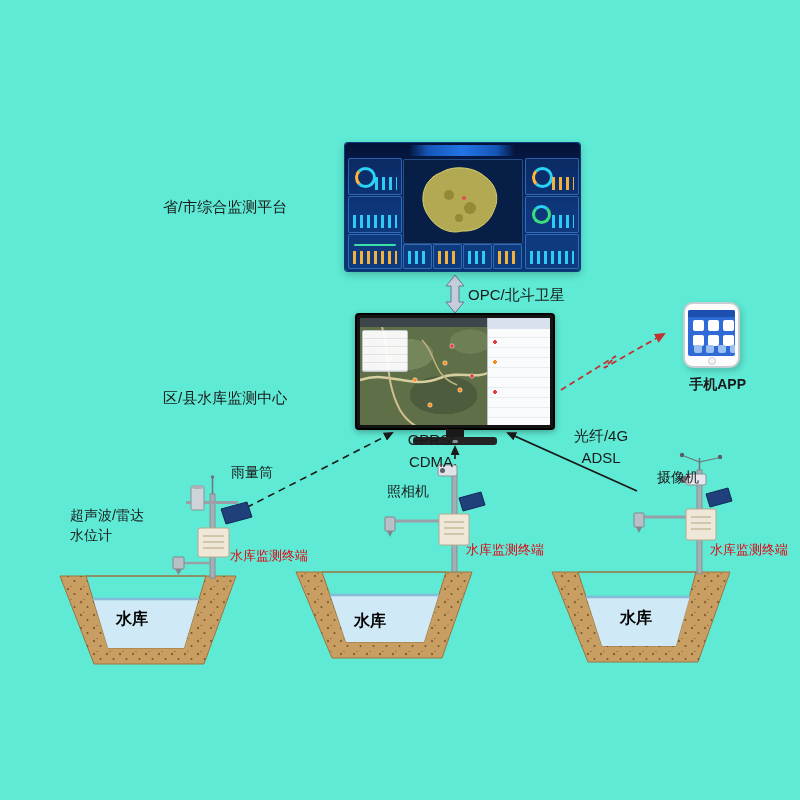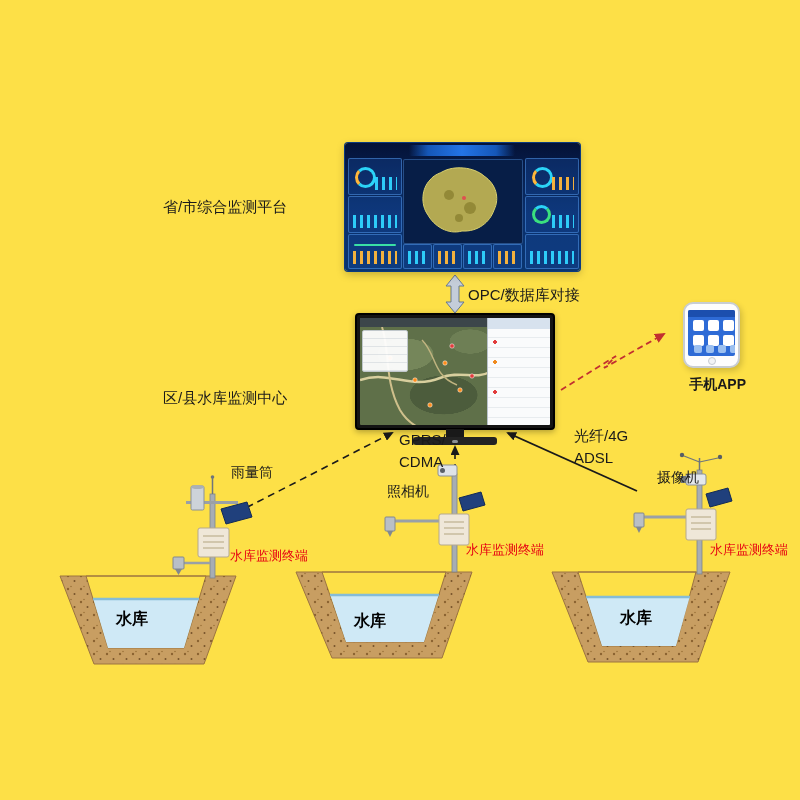--- a/index.html
+++ b/index.html
@@ -1,29 +1,29 @@
 <!DOCTYPE html>
 <html><head>
 <meta charset="utf-8">
 <style>
   html,body{margin:0;padding:0;background:#fff;}
-  .canvas{position:relative;width:800px;height:800px;background:#fde047;overflow:hidden;
+  .canvas{position:relative;width:800px;height:800px;background:#5eead4;overflow:hidden;
           font-family:"Liberation Sans",sans-serif;}
   .overlay{position:absolute;left:0;top:0;}
 
   
   .lbl{position:absolute;color:#1a1a1a;font-size:15px;line-height:1.45;}
   .lbl span{display:block;}
   .platform-label{left:163px;top:196px;width:185px;}
   .opc-label{left:468px;top:284px;}
   .center-label{left:163px;top:352px;width:185px;margin-top:35px;}
   .phone-label{left:676px;top:374px;width:70px;text-align:right;font-size:14px;font-weight:bold;}
   .link-left{left:248px;top:427px;width:96px;text-align:center;}
-  .link-mid{left:399px;top:429px;width:64px;text-align:left;}
-  .link-right{left:574px;top:425px;width:80px;text-align:left;}
+  .link-mid{left:399px;top:429px;width:64px;text-align:center;}
+  .link-right{left:561px;top:425px;width:80px;text-align:center;}
   .equip{font-size:14px;}
   .rain-label{left:231px;top:462px;}
   .camera-label{left:387px;top:481px;}
   .videocam-label{left:657px;top:467px;}
   .waterlevel-label{left:70px;top:505px;width:100px;}
   .terminal-label{position:absolute;color:#e60012;font-size:13px;}
   .t1{left:230px;top:547px;}
   .t2{left:466px;top:541px;}
   .t3{left:710px;top:541px;}
   .res-label{position:absolute;color:#000;font-size:16px;font-weight:700;width:60px;text-align:center;}
@@ -297,36 +297,40 @@
         <div class="dock-app"></div>
         <div class="dock-app"></div>
         <div class="dock-app"></div>
         <div class="dock-app"></div>
       </div>
     </div>
     <div class="phone-home"></div>
   </div>
 
   <div class="lbl platform-label">省/市综合监测平台</div>
-  <div class="lbl opc-label">OPC/数据库对接</div>
+  <div class="lbl opc-label">OPC/北斗卫星</div>
   <div class="lbl center-label">区/县水库监测中心</div>
   <div class="lbl phone-label">手机APP</div>
 
   <div class="lbl link-mid">
     <span>GPRS/</span>
     <span>CDMA</span>
   </div>
   <div class="lbl link-right">
     <span>光纤/4G</span>
     <span>ADSL</span>
   </div>
 
   <div class="lbl equip rain-label">雨量筒</div>
   <div class="lbl equip camera-label">照相机</div>
   <div class="lbl equip videocam-label">摄像机</div>
+  <div class="lbl equip waterlevel-label">
+    <span>超声波/雷达</span>
+    <span>水位计</span>
+  </div>
 
   <div class="terminal-label t1">水库监测终端</div>
   <div class="terminal-label t2">水库监测终端</div>
   <div class="terminal-label t3">水库监测终端</div>
 
   <div class="res-label r1">水库</div>
   <div class="res-label r2">水库</div>
   <div class="res-label r3">水库</div>
 
 </div>

